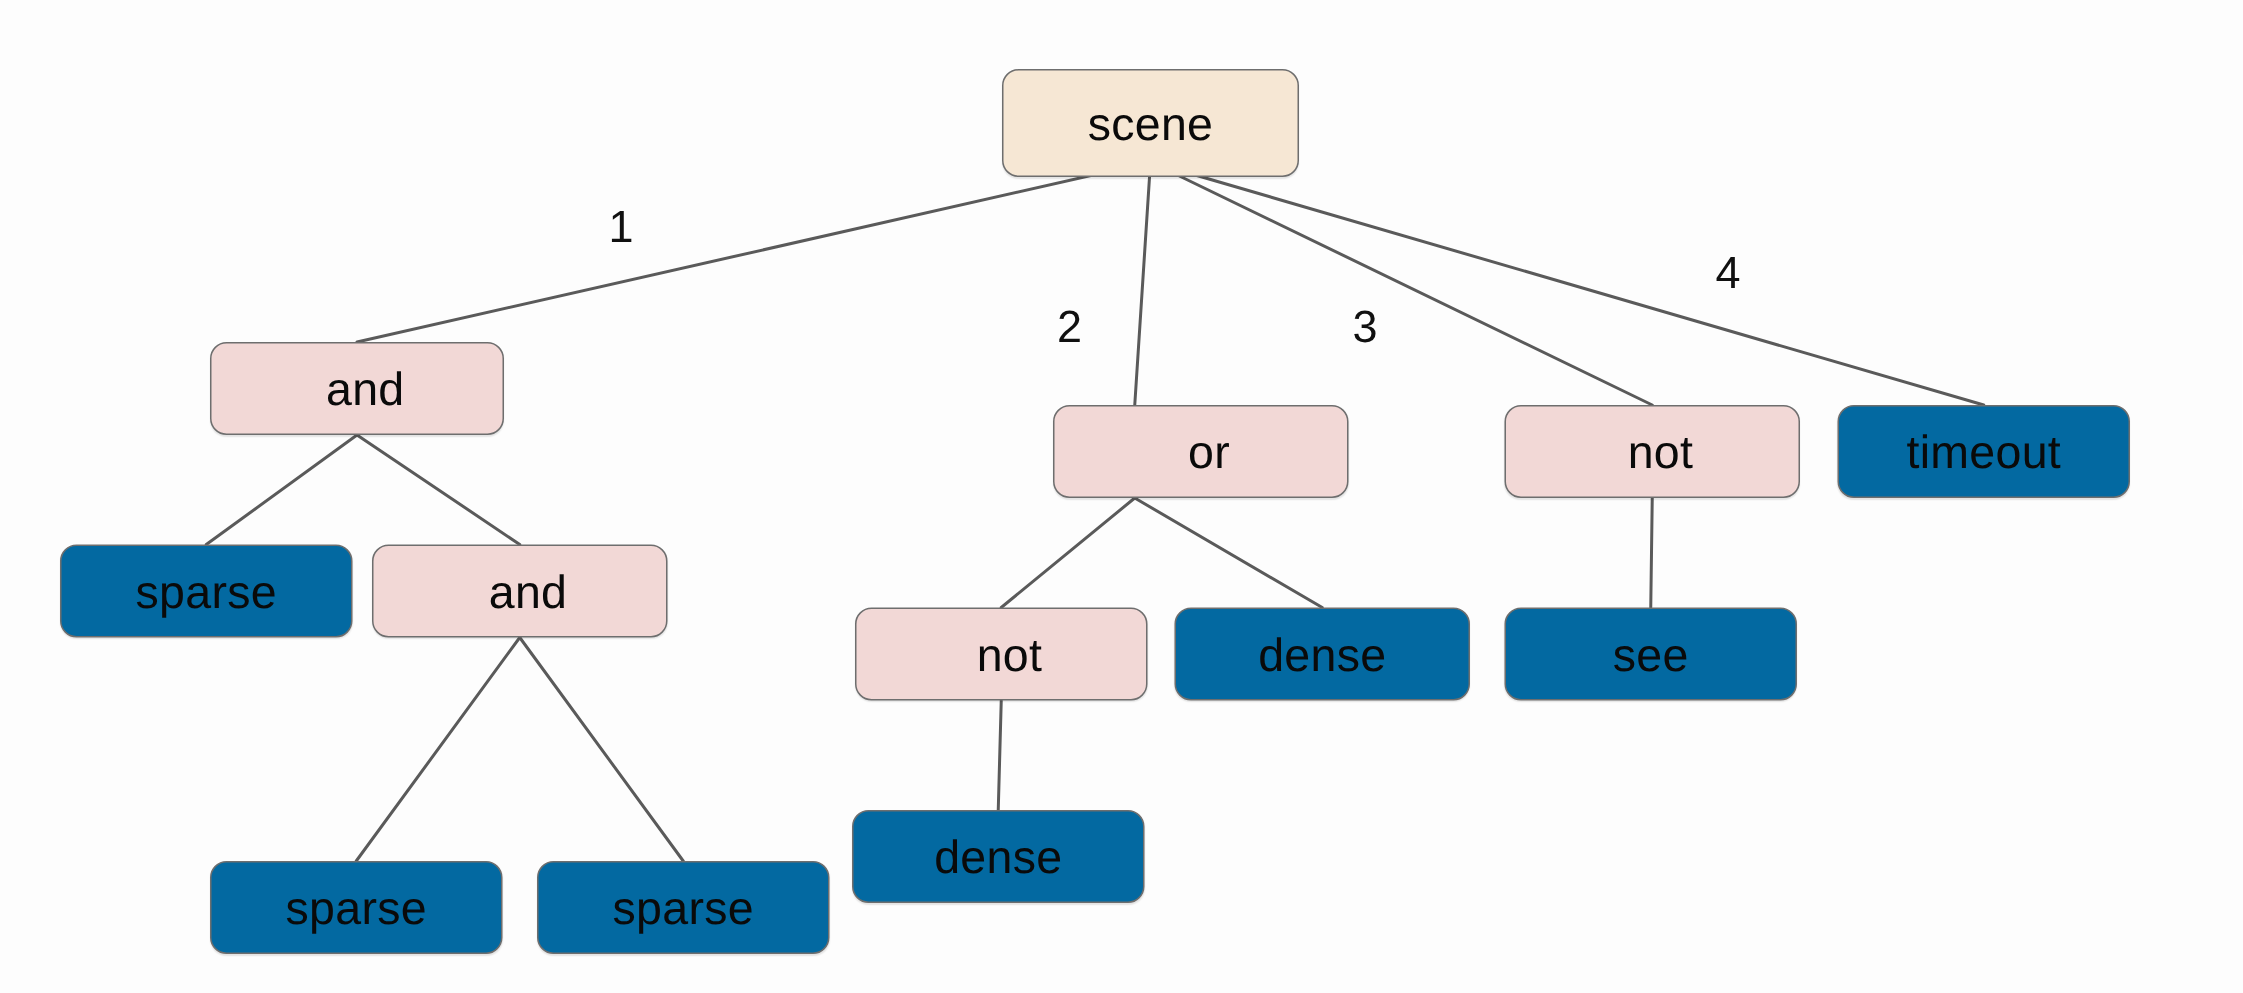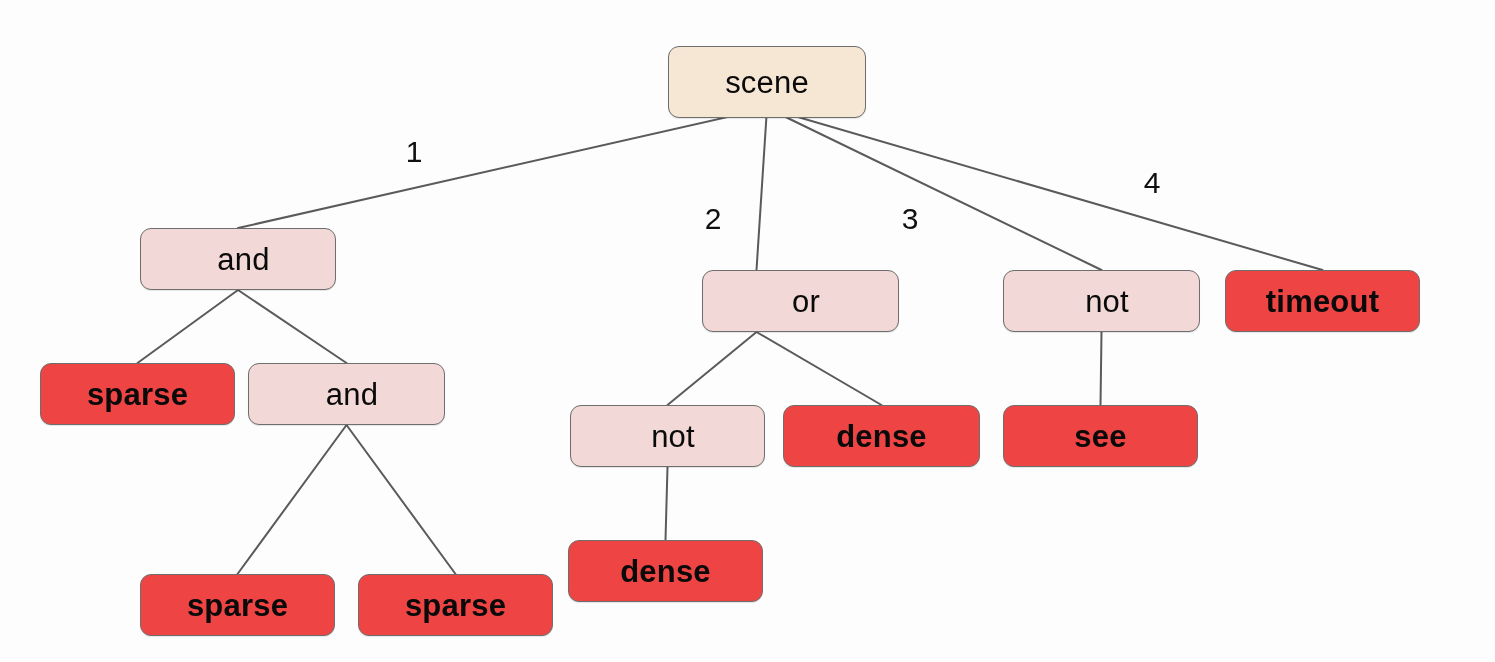--- a/index.html
+++ b/index.html
@@ -33,21 +33,21 @@
     justify-content: center;
     color: #0a0a0a;
     font-size: 31px;
     line-height: 1;
     letter-spacing: 0.2px;
     white-space: nowrap;
     box-shadow: 0 1px 1px rgba(0,0,0,0.10);
   }
   .node.root   { background: #f6e7d4; }
   .node.op     { background: #f2d8d6; padding-left: 11px; }
-  .node.leaf   { background: #ef4444; font-weight: bold; }
+  .node.leaf   { background: #0369a1; }
   .edge-label {
     position: absolute;
     color: #101010;
     font-size: 30px;
     line-height: 1;
     white-space: nowrap;
     transform: translate(-50%, -50%);
   }
 </style>
 </head>

